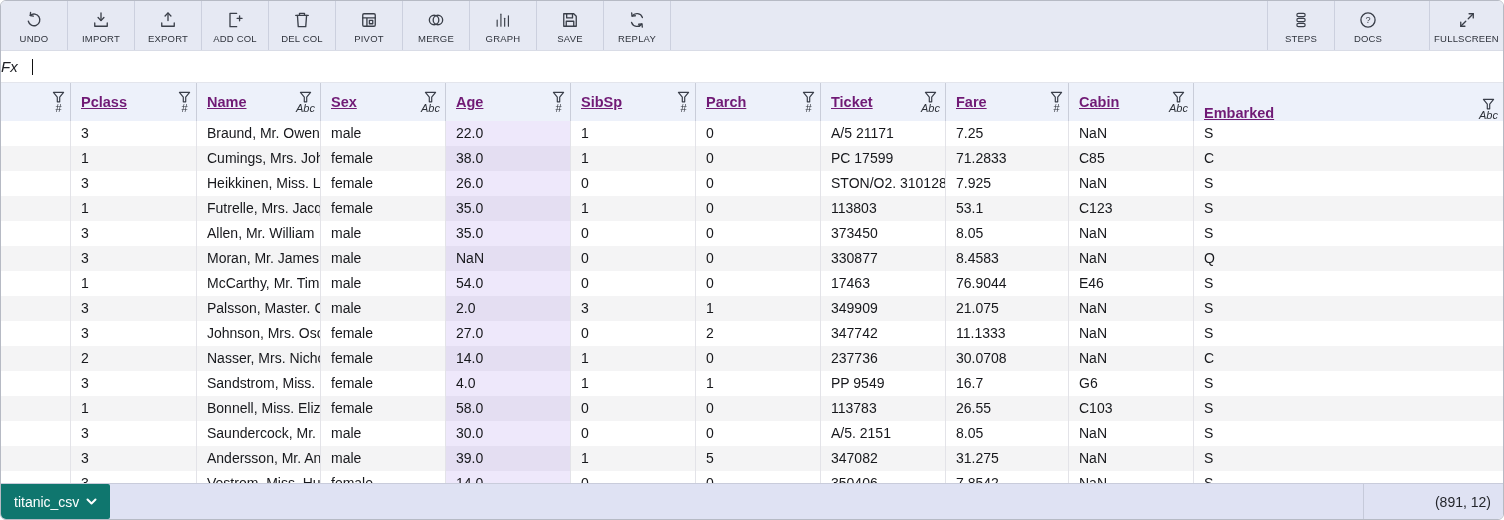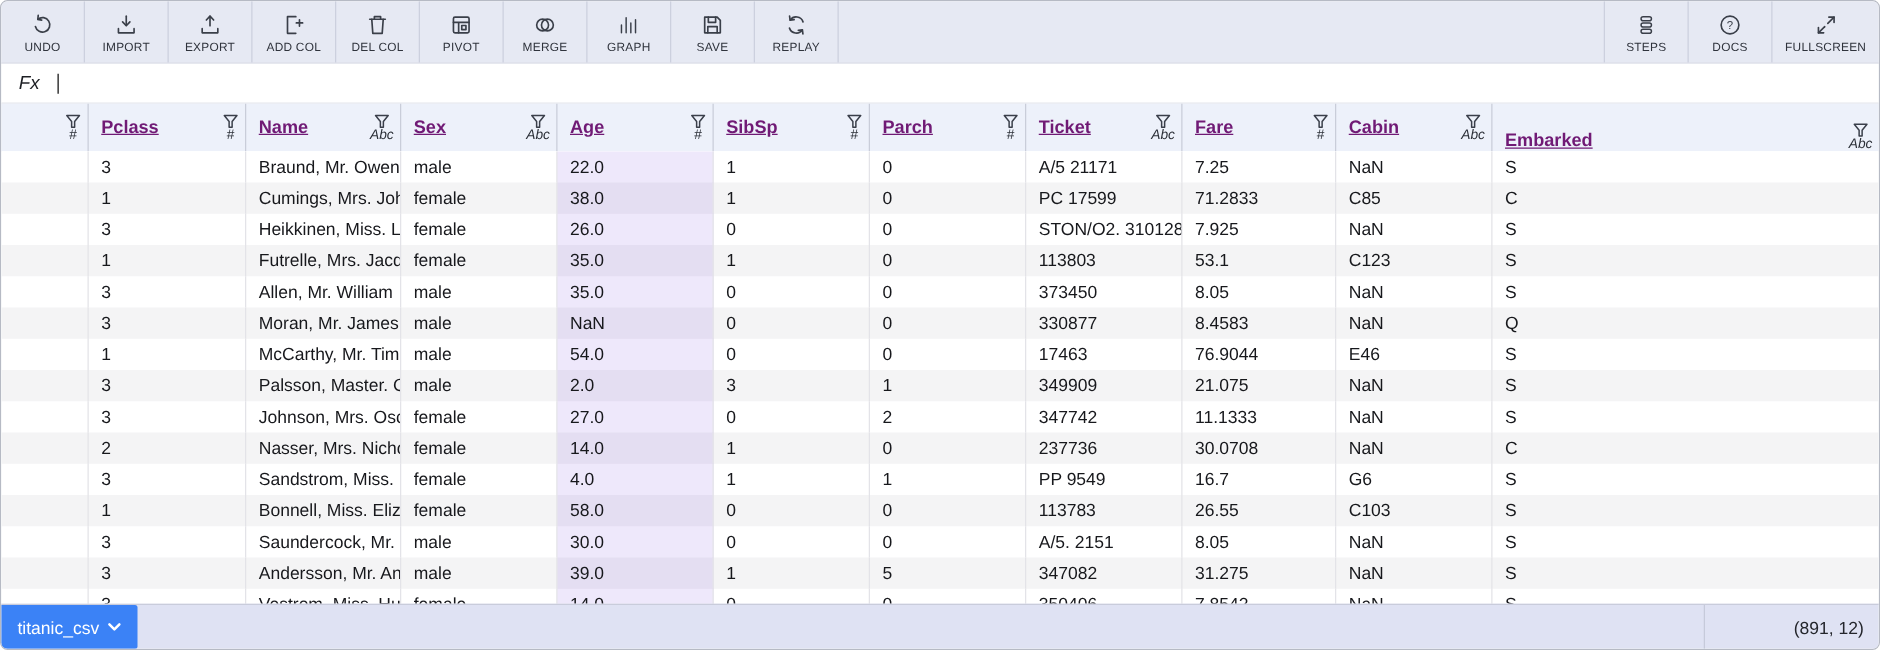--- a/index.html
+++ b/index.html
@@ -12,29 +12,29 @@
   .toolbar{
     height:50px; flex:0 0 50px; background:#e6e9f3; display:flex; align-items:stretch;
     border-bottom:1px solid #d9dce6;
   }
   .tb{
     width:67px; border:none; border-right:1px solid #ccd0de; background:transparent;
     display:flex; flex-direction:column; align-items:center; justify-content:center;
     gap:3px; cursor:pointer; padding-top:2px; color:#2f333c;
   }
   .tb.right{ border-right:none; border-left:1px solid #ccd0de; }
-  .tb.wide{ width:86px; }
+  .tb.wide{ width:74px;margin-left:28px; }
   .tb-label{ font-size:9.5px; letter-spacing:.2px; color:#2f333c; }
   .ic{ width:20px; height:20px; stroke:#3a3f49; fill:none; stroke-width:1.6;
        stroke-linecap:round; stroke-linejoin:round; }
   .tb-spacer{ flex:1; }
   
   .fxbar{
     height:32px; flex:0 0 32px; background:#fff; display:flex; align-items:center;
-    padding-left:14px; border-bottom:1px solid #e3e5ec; cursor:text;
+    border-bottom:1px solid #e3e5ec; cursor:text;
   }
   .fx-label{ font-style:italic; font-size:15px; font-weight:500; color:#1d1f24; }
   .caret{ width:1.5px; height:16px; background:#111; margin-left:14px; }
   
   .thead{
     height:38px; flex:0 0 38px; background:#edf1fa; display:flex;
   }
   .th{
     display:flex; align-items:center; border-right:1px solid #c9cdd9; overflow:hidden;
     cursor:pointer;
@@ -65,21 +65,21 @@
   .c7{ width:125px; flex:0 0 125px; }
   .c8{ width:123px; flex:0 0 123px; }
   .c9{ width:125px; flex:0 0 125px; }
   .c10{ flex:1 1 auto; border-right:none;align-items:flex-end; }
   
   .footer{
     height:36px; flex:0 0 36px; background:#dfe2f3; border-top:1px solid #c9ccdb;
     display:flex; align-items:stretch;
   }
   .sheet-tab{
-    background:#3b82f6; color:#fff; display:flex; align-items:center; gap:7px;
+    background:#0f766e; color:#fff; display:flex; align-items:center; gap:7px;
     padding:0 13px; font-size:14px; font-weight:500; cursor:pointer; border-radius:0 2px 2px 0;
   }
   .chev{ width:11px; height:7px; stroke:#fff; fill:none; stroke-width:2; stroke-linecap:round; stroke-linejoin:round; }
   .footer-fill{ flex:1; }
   .shape{
     width:140px; border-left:1px solid #c6cada; display:flex; align-items:center;
     justify-content:flex-end; padding-right:12px; font-size:14px; color:#24262c;
   }
 </style>
 </head>

